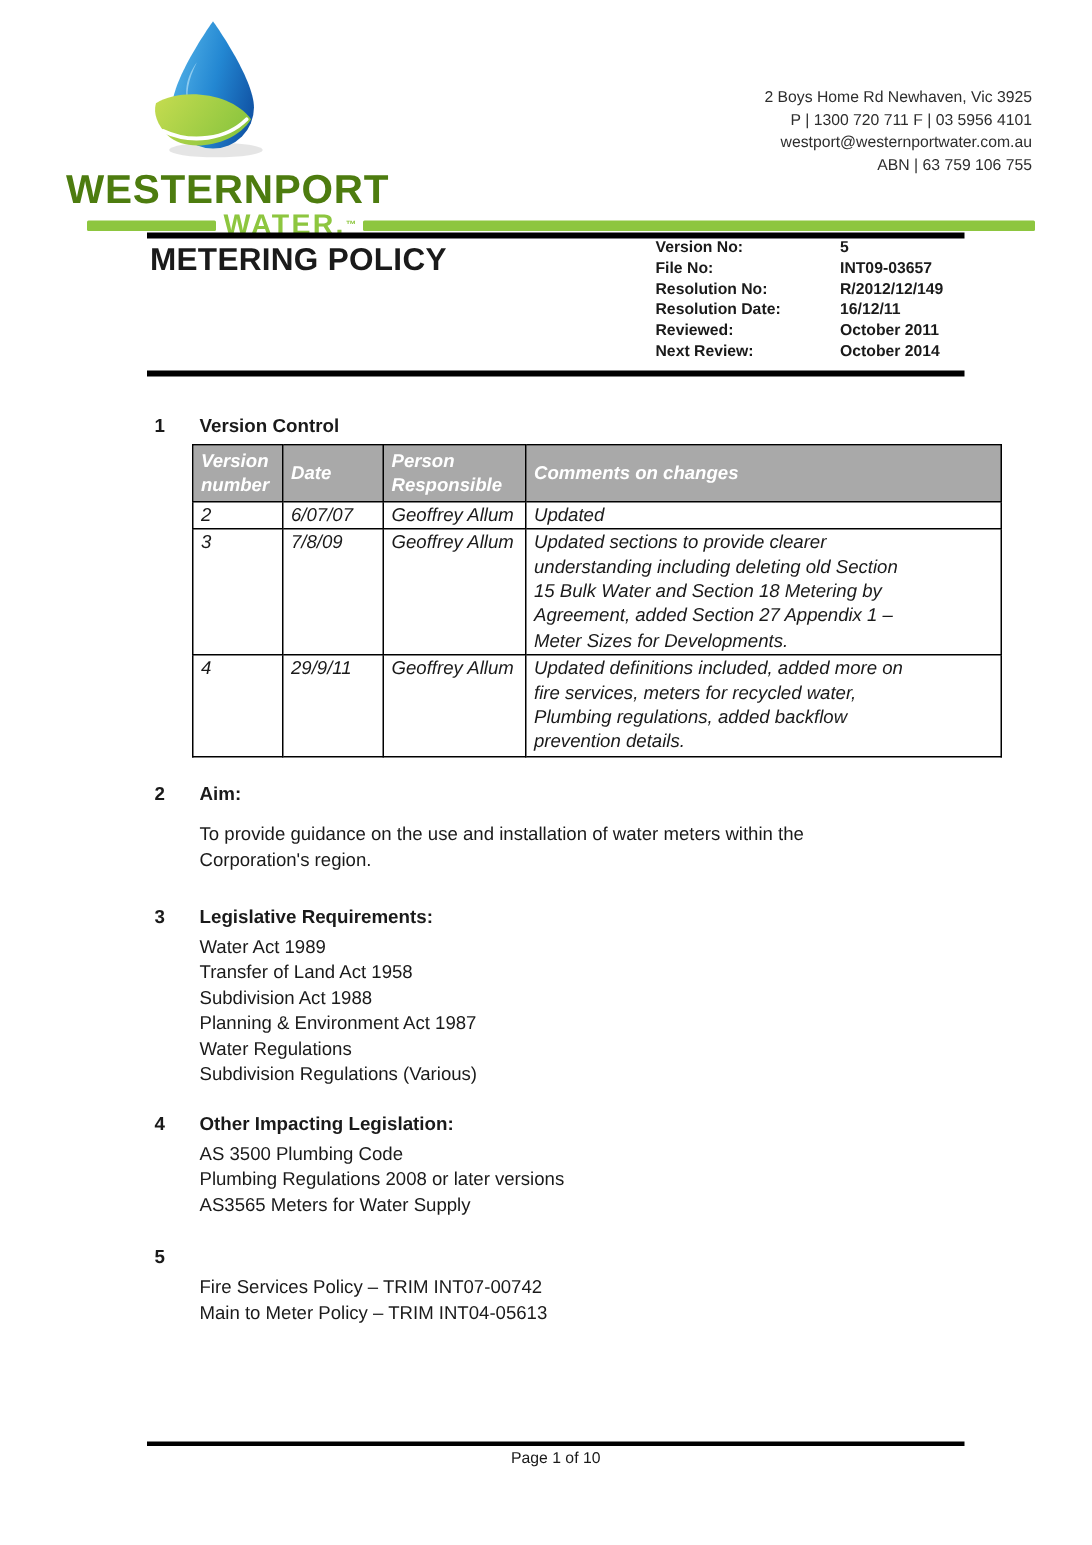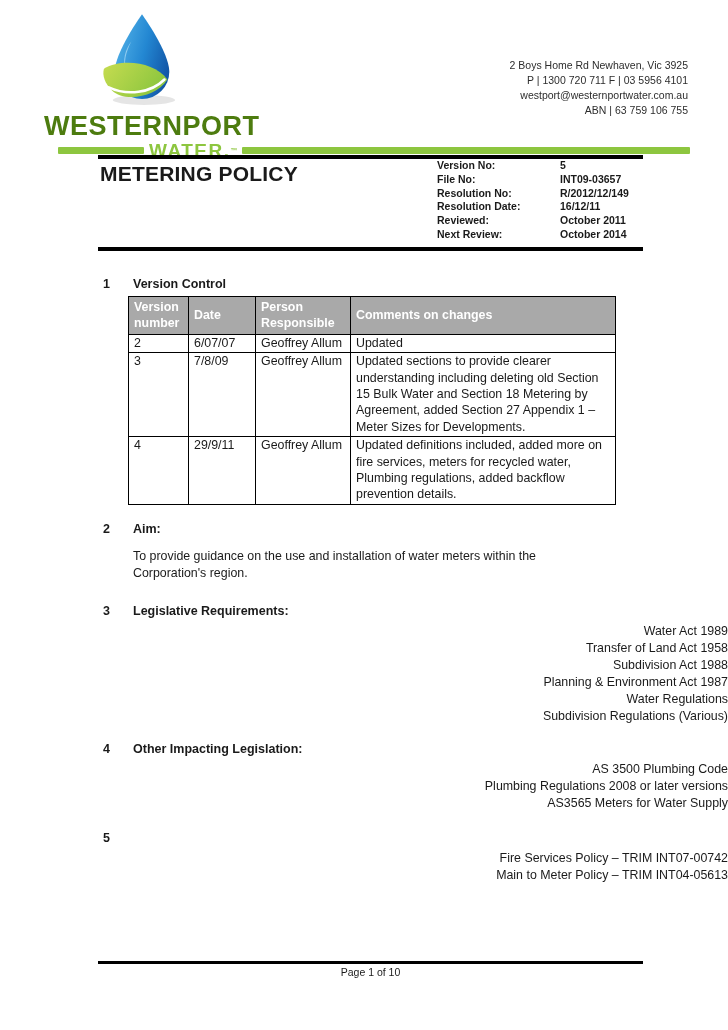--- a/index.html
+++ b/index.html
@@ -43,25 +43,25 @@
   .meta { position:absolute; left:437px; top:159px; font-size:10.5px; font-weight:bold; line-height:13.8px; }
   .meta-row { display:flex;align-items:flex-end; }
   .meta-label { width:123px; }
   
   .main { position:absolute; left:0; top:269px; width:728px; font-size:12.4px; }
   .sec-head { display:flex; font-weight:bold; font-size:12.5px; }
   .sec-num { margin-left:103px; width:30px; }
   .sh1 { margin-top:8px; } .sh2 { margin-top:17px; } .sh3 { margin-top:22px; }
   .sh4 { margin-top:17px; } .sh5 { margin-top:19px; }
   .sec-body { margin:12px 0 0 133px; line-height:17px; white-space:pre-line; width:470px; }
-  .sec-list { margin:5px 0 0 133px; line-height:17px; list-style:none;text-align:right; }
+  .sec-list { margin:5px 0 0 133px; line-height:17px; list-style:none; }
   
   .vtable {
-    margin:5px 0 0 128px; width:488px; border-collapse:collapse;
-    font-size:12.4px; line-height:16.4px;
+    margin:5px 0 0 128px; width:540px; border-collapse:collapse;
+    font-size:12.4px; line-height:16.4px;font-style:italic;
   }
   .vtable th, .vtable td { border:1.5px solid #000; text-align:left; }
   .vtable th {
     background:#a9a9a9; color:#ffffff; font-weight:bold;
     vertical-align:middle; padding:2px 5px; height:34px;
   }
   .vtable td { vertical-align:top; padding:0 5px 1px 5px; }
   .pre { white-space:pre-line; }
   .cw1 { width:60px; } .cw2 { width:67px; } .cw3 { width:95px; }
   

